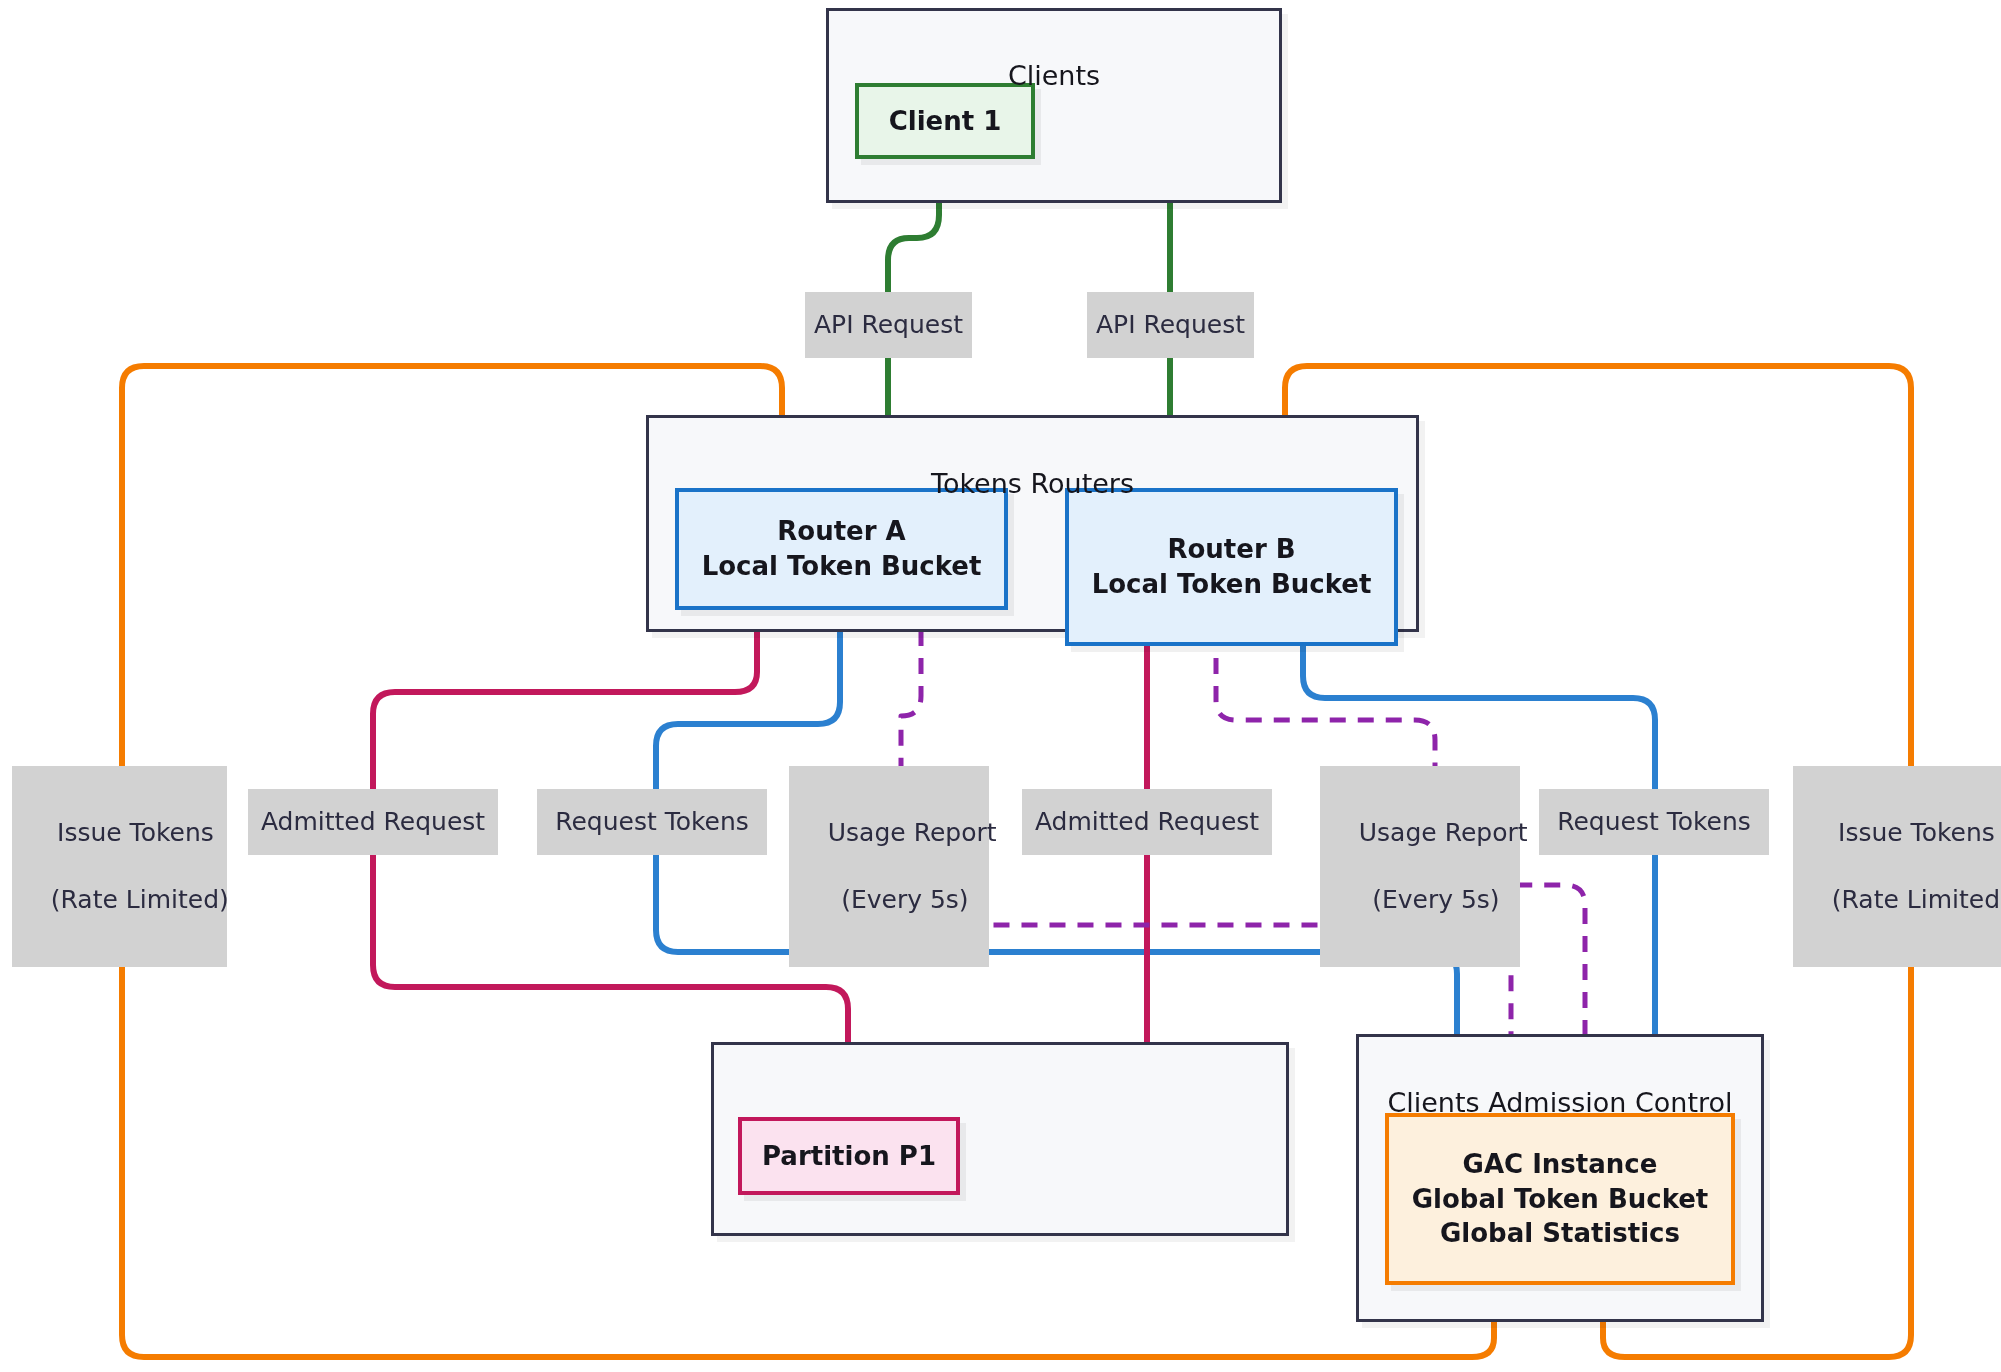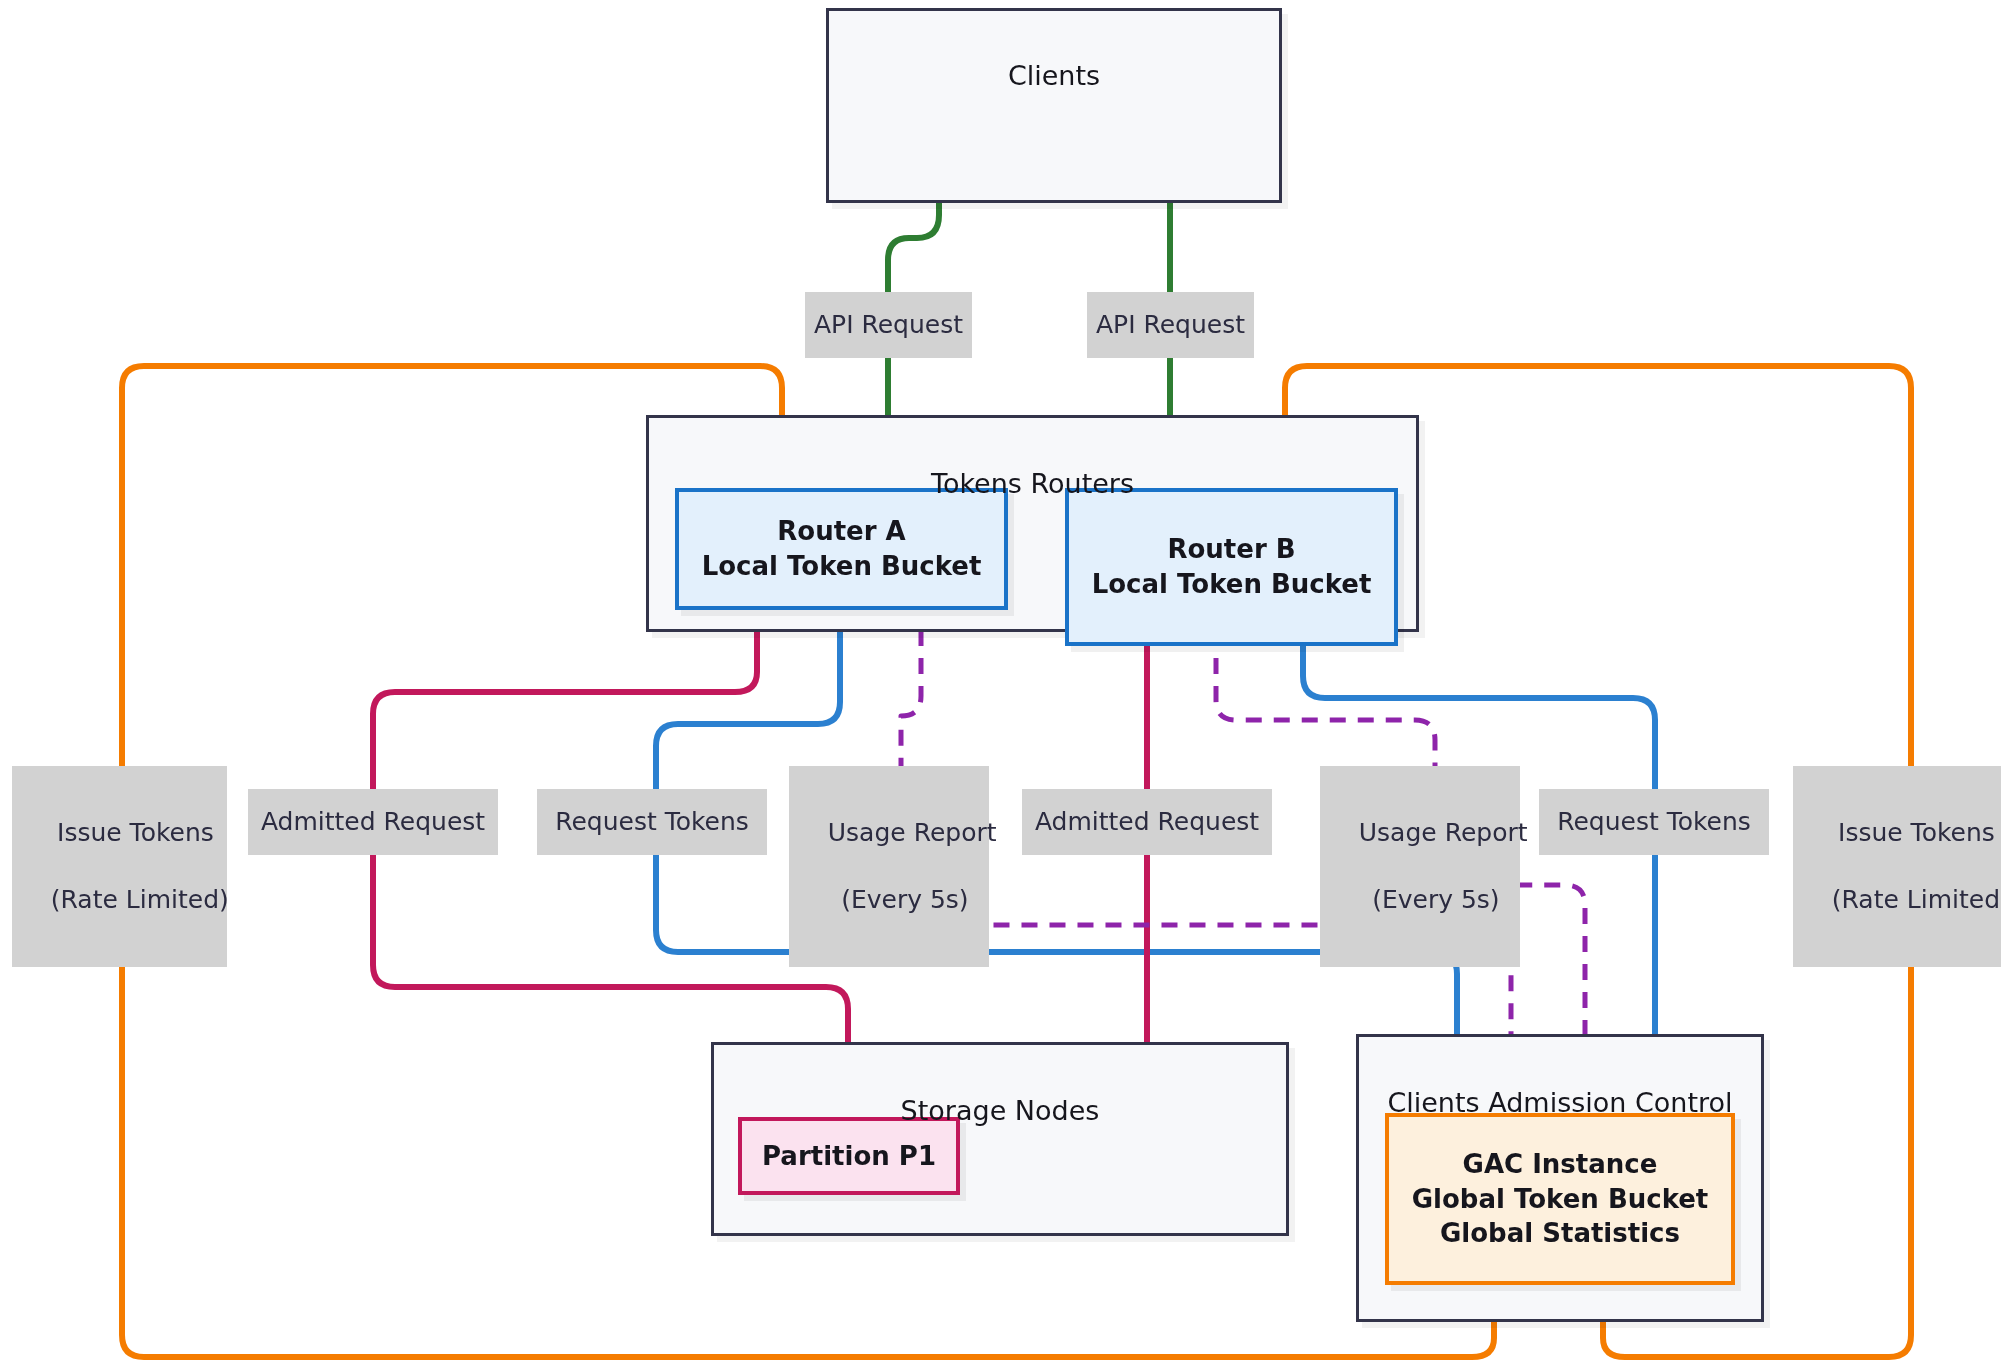--- a/index.html
+++ b/index.html
@@ -84,35 +84,37 @@
                Q 901,925 921,925 L 1491,925 Q 1511,925 1511,945 L 1511,1110"></path>
 
       <path stroke="#8e24aa" marker-end="url(#ah-purple)" d="M 1216,630 L 1216,700 Q 1216,720 1236,720 L 1415,720 Q 1435,720 1435,740
                L 1435,865 Q 1435,885 1455,885 L 1565,885 Q 1585,885 1585,905 L 1585,1110"></path>
     </g>
   </svg>
 
   <div class="cluster" style="left:826px; top:8px; width:456px; height:195px;"></div>
   <div class="cluster-title" style="left:826px; top:16px; width:456px;">Clients</div>
 
+  <div class="node n-green" style="left:855px; top:83px; width:180px; height:76px;">
+    <span class="ln">Client 1</span>
+  </div>
 
   <div class="cluster" style="left:646px; top:415px; width:773px; height:217px;"></div>
   <div class="cluster-title" style="left:646px; top:424px; width:773px;">Tokens Routers</div>
 
   <div class="node n-blue" style="left:675px; top:488px; width:333px; height:122px;">
     <span class="ln">Router A</span>
     <span class="ln">Local Token Bucket</span>
   </div>
   <div class="node n-blue" style="left:1065px; top:488px; width:333px; height:158px;">
     <span class="ln">Router B</span>
     <span class="ln">Local Token Bucket</span>
   </div>
 
   <div class="cluster" style="left:711px; top:1042px; width:578px; height:194px;"></div>
-  <div class="cluster-title" style="left:711px; top:1051px; width:578px;">Storage Nodes</div>
 
   <div class="node n-pink" style="left:738px; top:1117px; width:222px; height:78px;">
     <span class="ln">Partition P1</span>
   </div>
 
   <div class="cluster" style="left:1356px; top:1034px; width:408px; height:288px;"></div>
   <div class="cluster-title" style="left:1356px; top:1043px; width:408px;">Clients Admission Control</div>
 
   <div class="node n-orange" style="left:1385px; top:1113px; width:350px; height:172px;">
     <span class="ln">GAC Instance</span>

